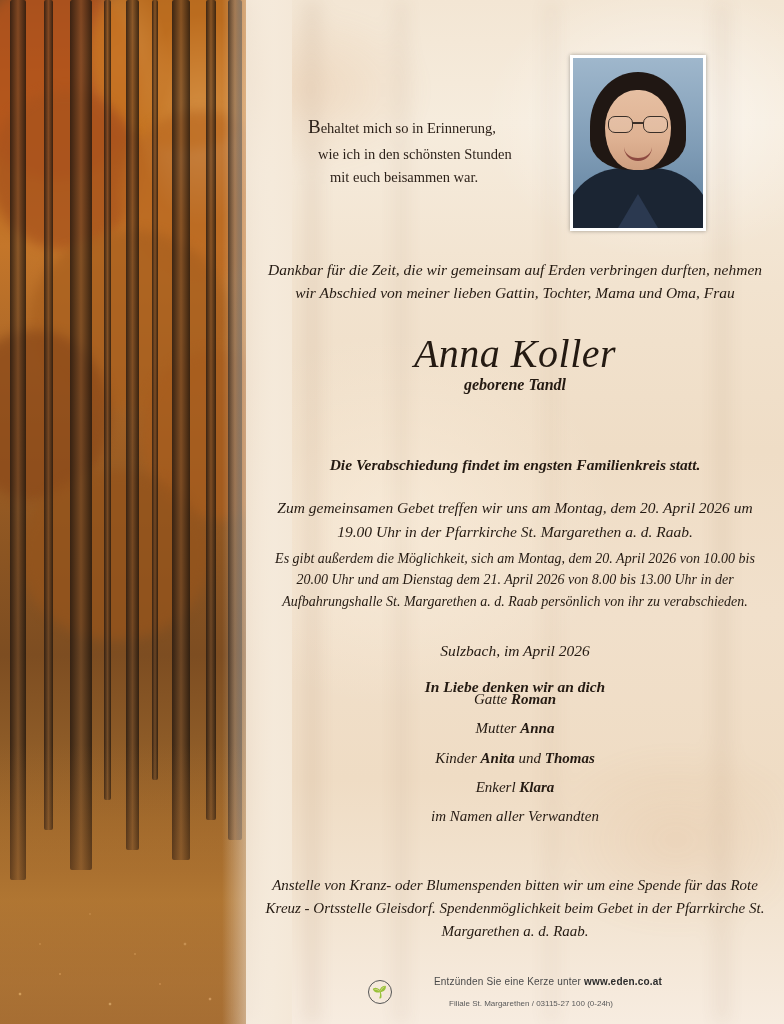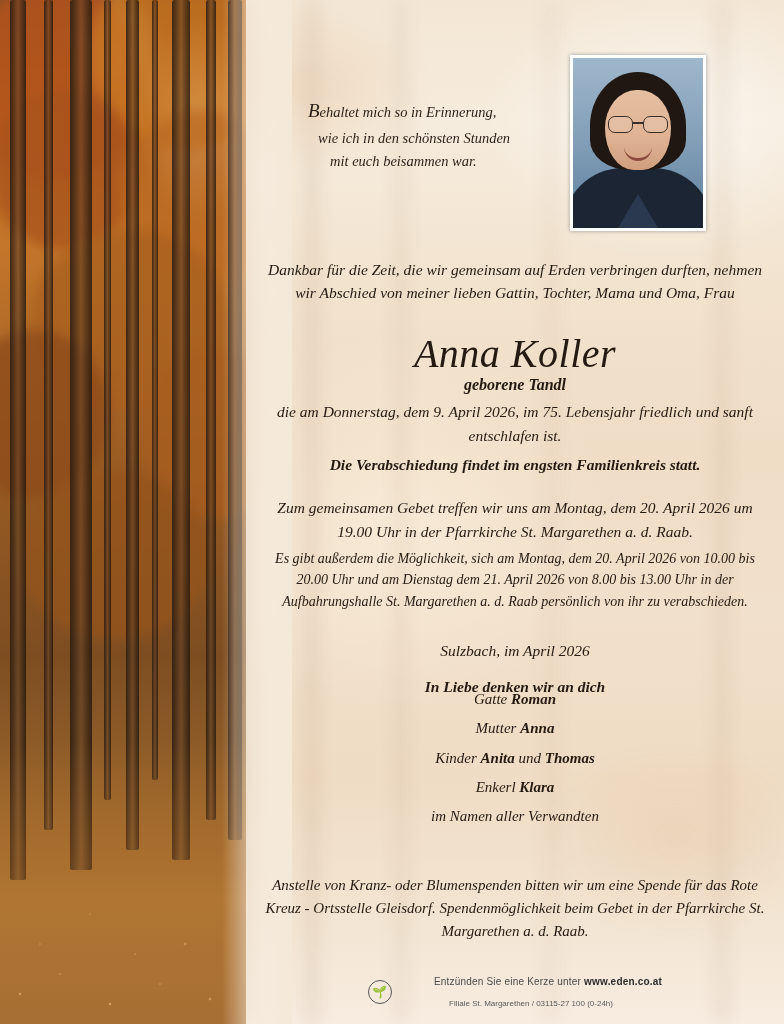--- a/index.html
+++ b/index.html
@@ -244,23 +244,22 @@
     position: absolute;
     left: 246px;
     top: 0;
     width: 538px;
     height: 1024px;
     color: #241a12;
   }
   .quote {
     position: absolute;
     left: 62px;
-    top: 96px;
+    top: 112px;
     width: 250px;
-    font-style: italic;
     font-size: 14.5px;
     line-height: 1.62;
     color: #2a1f17;
   }
   .quote .l2 { padding-left: 10px; }
   .quote .l3 { padding-left: 22px; }
   .quote .dropcap {
     font-size: 19px;
   }
 
@@ -424,21 +423,20 @@
       <div class="l2">wie ich in den schönsten Stunden</div>
       <div class="l3">mit euch beisammen war.</div>
     </div>
 
     <div class="block name">Anna Koller</div>
 
     <div class="block intro">Dankbar für die Zeit, die wir gemeinsam auf Erden verbringen durften, nehmen wir Abschied von meiner lieben Gattin, Tochter, Mama und Oma, Frau</div>
 
     <div class="block maiden">geborene Tandl</div>
 
-    <div class="block death-info">die am Donnerstag, dem 9. April 2026, im 75. Lebensjahr friedlich und sanft entschlafen ist.</div>
 
     <div class="block farewell">Die Verabschiedung findet im engsten Familienkreis statt.</div>
 
     <div class="block prayer">Zum gemeinsamen Gebet treffen wir uns am Montag, dem 20. April 2026 um 19.00 Uhr in der Pfarrkirche St. Margarethen a. d. Raab.</div>
 
     <div class="block viewing">Es gibt außerdem die Möglichkeit, sich am Montag, dem 20. April 2026 von 10.00 bis 20.00 Uhr und am Dienstag dem 21. April 2026 von 8.00 bis 13.00 Uhr in der Aufbahrungshalle St. Margarethen a. d. Raab persönlich von ihr zu verabschieden.</div>
 
     <div class="block place-date">Sulzbach, im April 2026</div>
 
     <div class="block love">In Liebe denken wir an dich</div>

